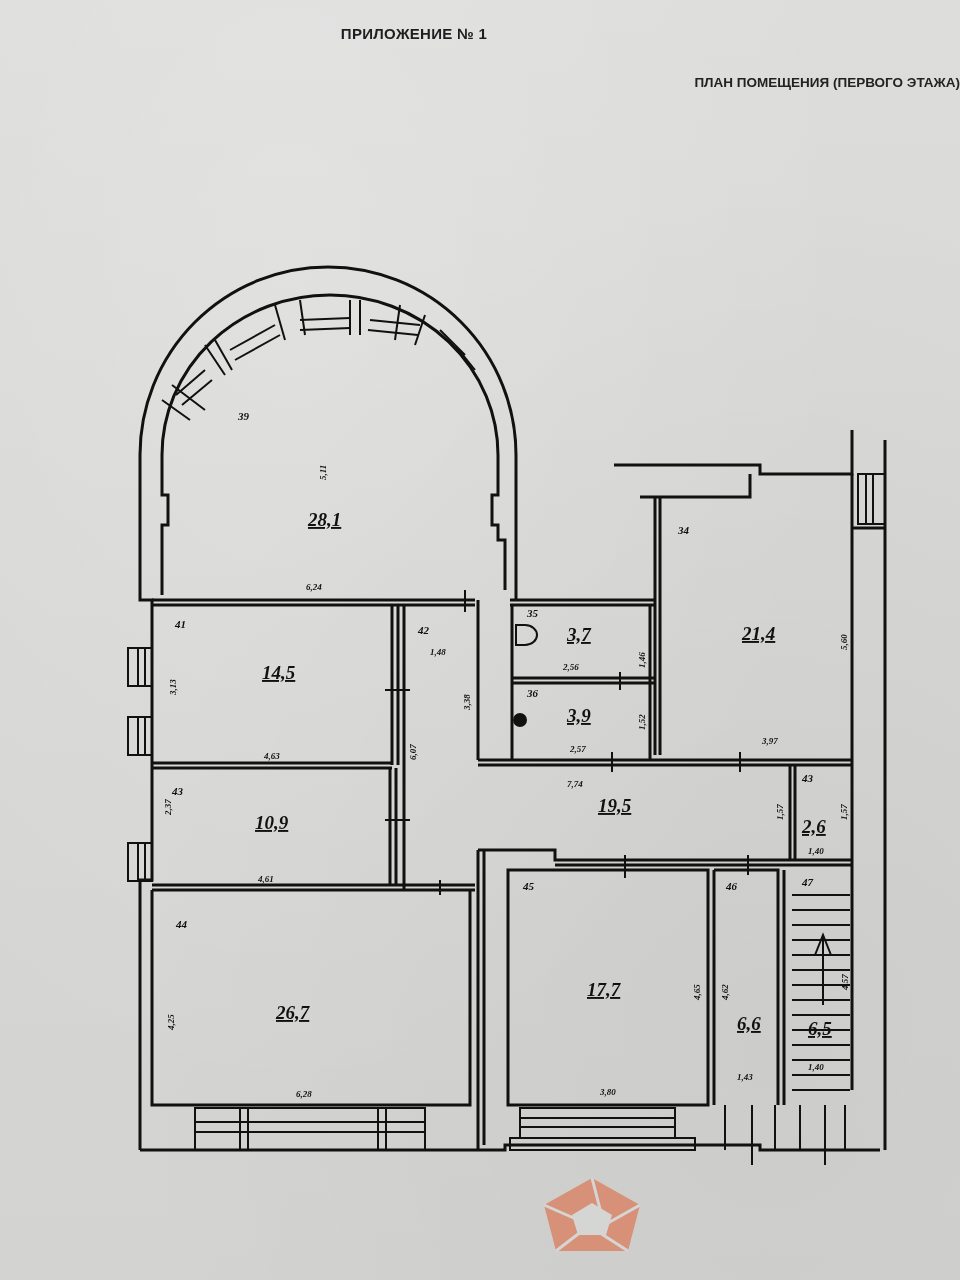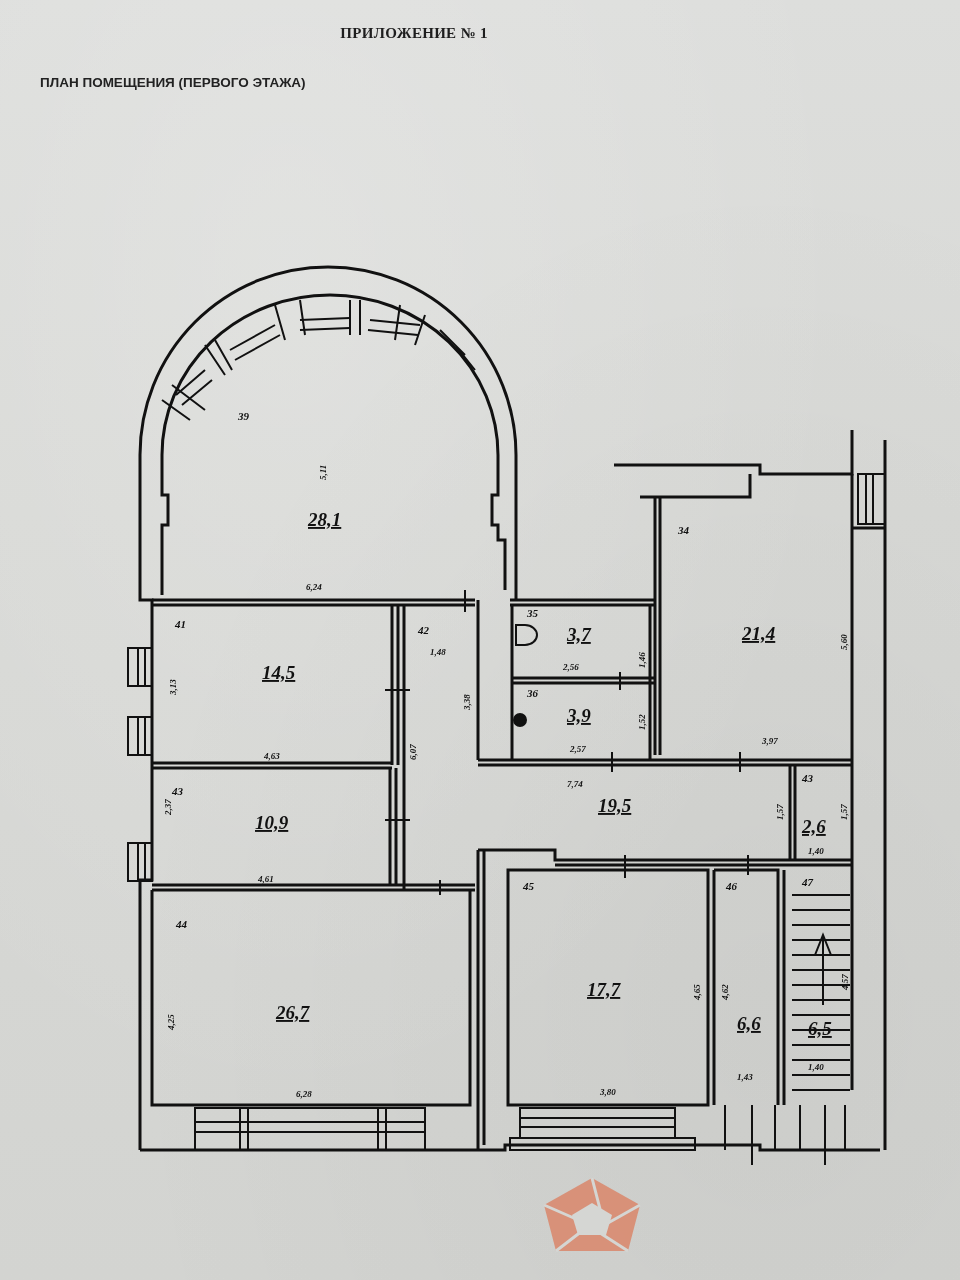--- a/index.html
+++ b/index.html
@@ -10,25 +10,25 @@
     font-family: "Liberation Sans", sans-serif;
   }
   .paper {
     position:absolute; left:0; top:0; width:960px; height:1280px;
     background:
       radial-gradient(ellipse at 30% 20%, rgba(255,255,255,0.18), rgba(255,255,255,0) 60%),
       radial-gradient(ellipse at 80% 80%, rgba(0,0,0,0.04), rgba(0,0,0,0) 60%);
   }
   .heading1 {
     position:absolute; top:25px; left:0; width:788px; text-align:center;
-    font-family: Liberation Serif, serif; font-weight:bold; font-size:15px;
+    font-family: Liberation Sans, sans-serif; font-weight:bold; font-size:15px;
     color:#1e1e1e; letter-spacing:0.3px; padding-left:40px; box-sizing:border-box;
   }
   .heading2 {
-    position:absolute; top:75px; left:0; width:960px; text-align:left;
+    position:absolute; top:75px; left:0; width:960px; text-align:right;
     font-family: "Liberation Sans", sans-serif; font-weight:bold; font-size:13.5px;
     color:#222; padding-left:40px; box-sizing:border-box;
   }
   .plan {
     position:absolute; left:0; top:0; width:960px; height:1280px;
   }
   .plan text { font-family: "Liberation Serif", serif; font-style:italic; font-weight:bold; fill:#111; }
   .area-label { font-size:19px; text-decoration: underline; }
   .room-num { font-size:11px; }
   .dim { font-size:9px; }

